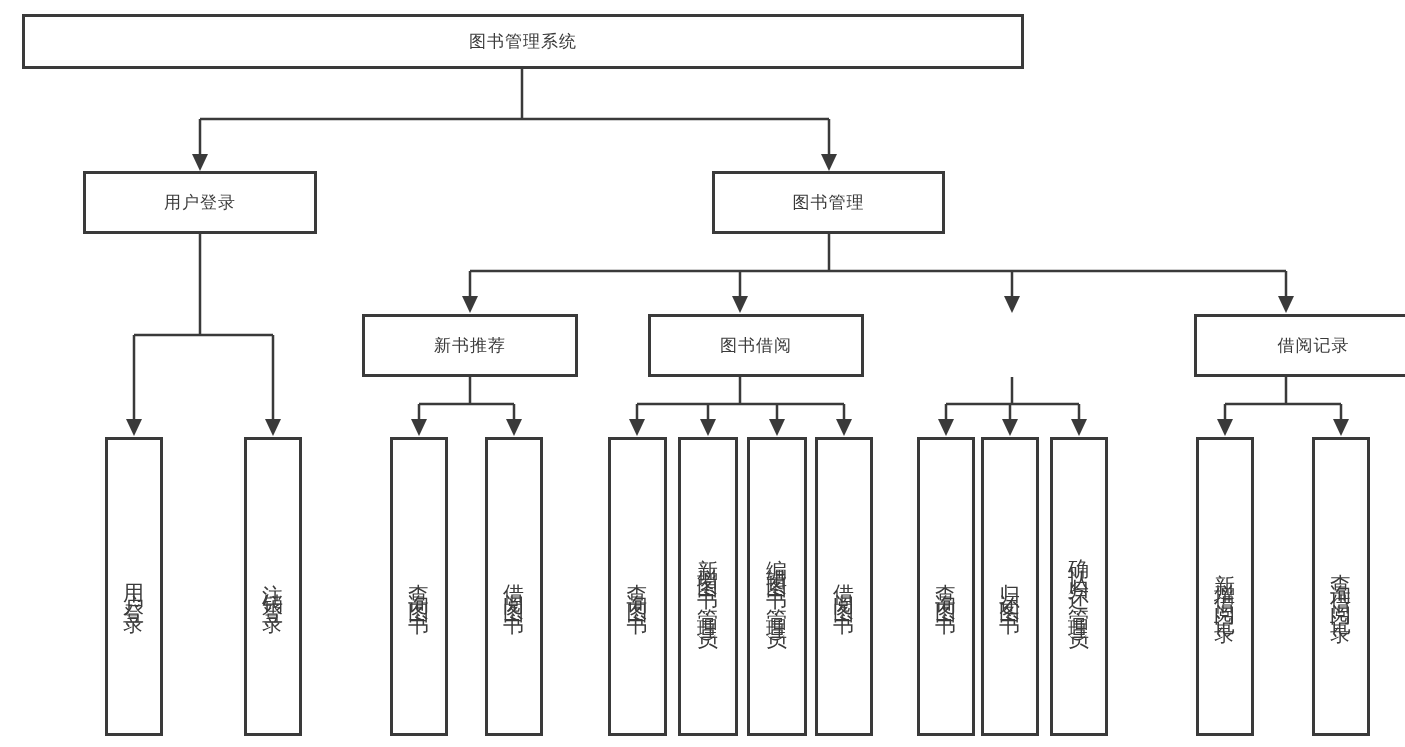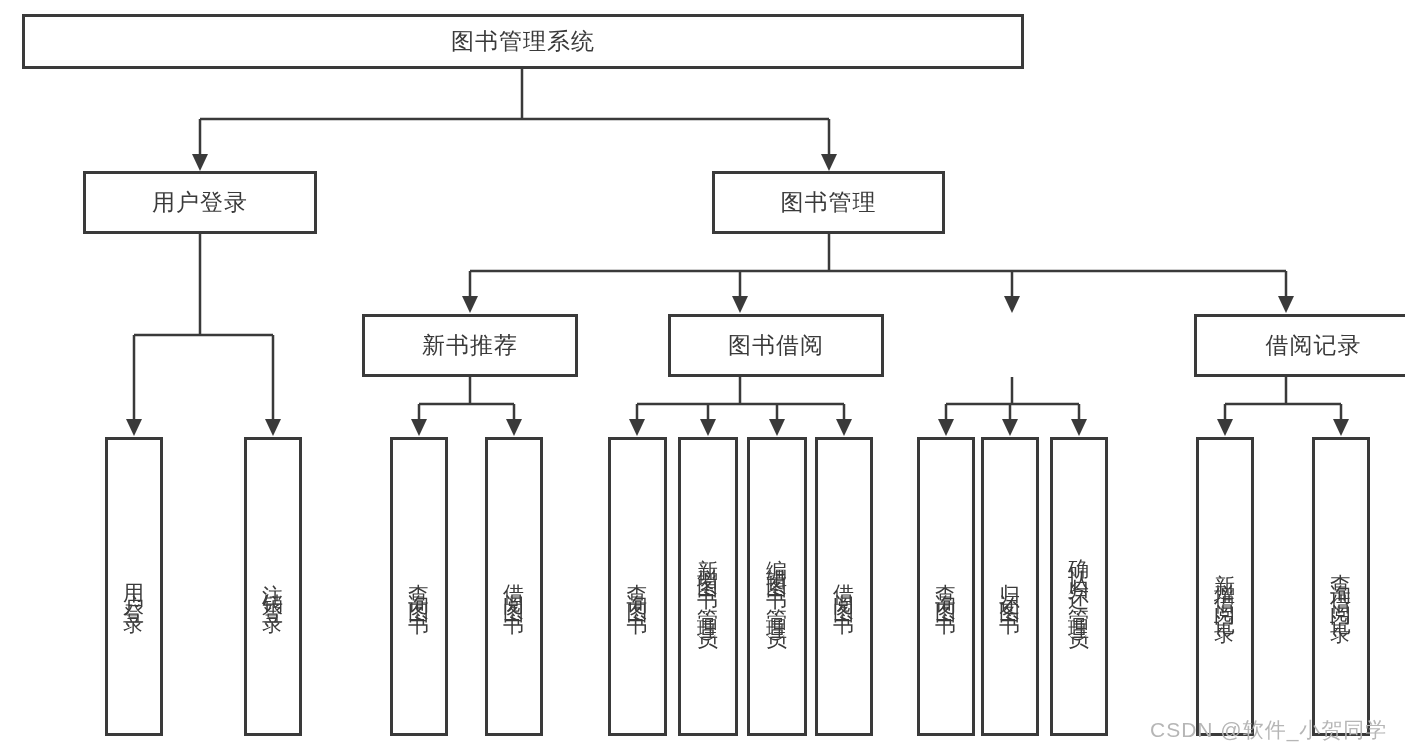--- a/index.html
+++ b/index.html
@@ -26,21 +26,21 @@
     box-sizing: border-box;
     background: #ffffff;
     border: 3px solid #3a3a3a;
     display: flex;
     align-items: center;
     justify-content: center;
     color: #3a3a3a;
     z-index: 2;
   }
   .box.h {
-    font-size: 23px;
+    font-size: 17px;
     letter-spacing: 1px;
   }
   .box.v span {
     writing-mode: vertical-rl;
     text-orientation: mixed;
     font-size: 21px;
     letter-spacing: 10px;
     line-height: 1;
     white-space: nowrap;
   }
@@ -105,21 +105,21 @@
   <div class="box h" style="left:83px; top:171px; width:234px; height:63px;">
     <span>用户登录</span>
   </div>
   <div class="box h" style="left:362px; top:314px; width:216px; height:63px;">
     <span>新书推荐</span>
   </div>
 
   <div class="box h" style="left:712px; top:171px; width:233px; height:63px;">
     <span>图书管理</span>
   </div>
-  <div class="box h" style="left:668px; top:314px; width:216px; height:63px;">
+  <div class="box h" style="left:648px; top:314px; width:216px; height:63px;">
     <span>图书借阅</span>
   </div>
   <div class="box h" style="left:1178px; top:314px; width:239px; height:63px;margin-left:16px;">
     <span>借阅记录</span>
   </div>
 
   <div class="box v" style="left:105px; top:437px; width:58px; height:299px;">
     <span>用户登录</span>
   </div>
   <div class="box v" style="left:244px; top:437px; width:58px; height:299px;">
@@ -156,15 +156,14 @@
     <span>确认归还（管理员）</span>
   </div>
 
   <div class="box v" style="left:1196px; top:437px; width:58px; height:299px;">
     <span>新增借阅记录</span>
   </div>
   <div class="box v" style="left:1312px; top:437px; width:58px; height:299px;">
     <span>查询借阅记录</span>
   </div>
 
-  <div class="watermark">CSDN @软件_小贺同学</div>
 
 </div>
 
 </body></html>

